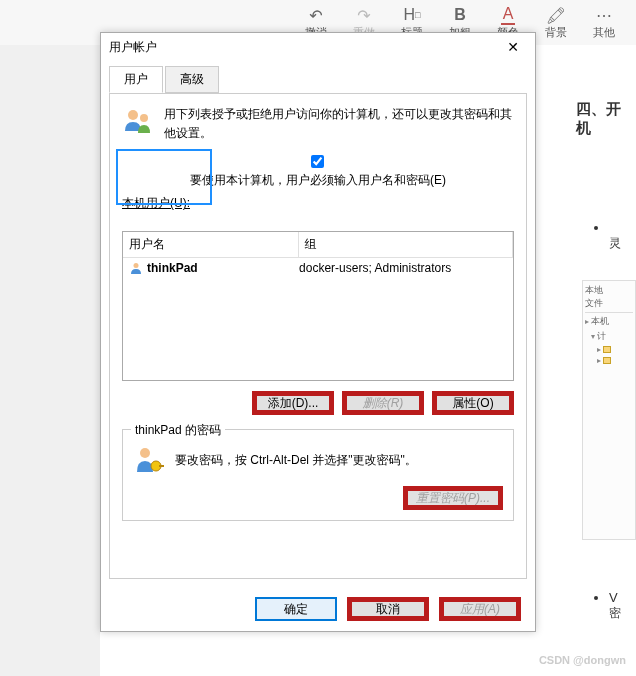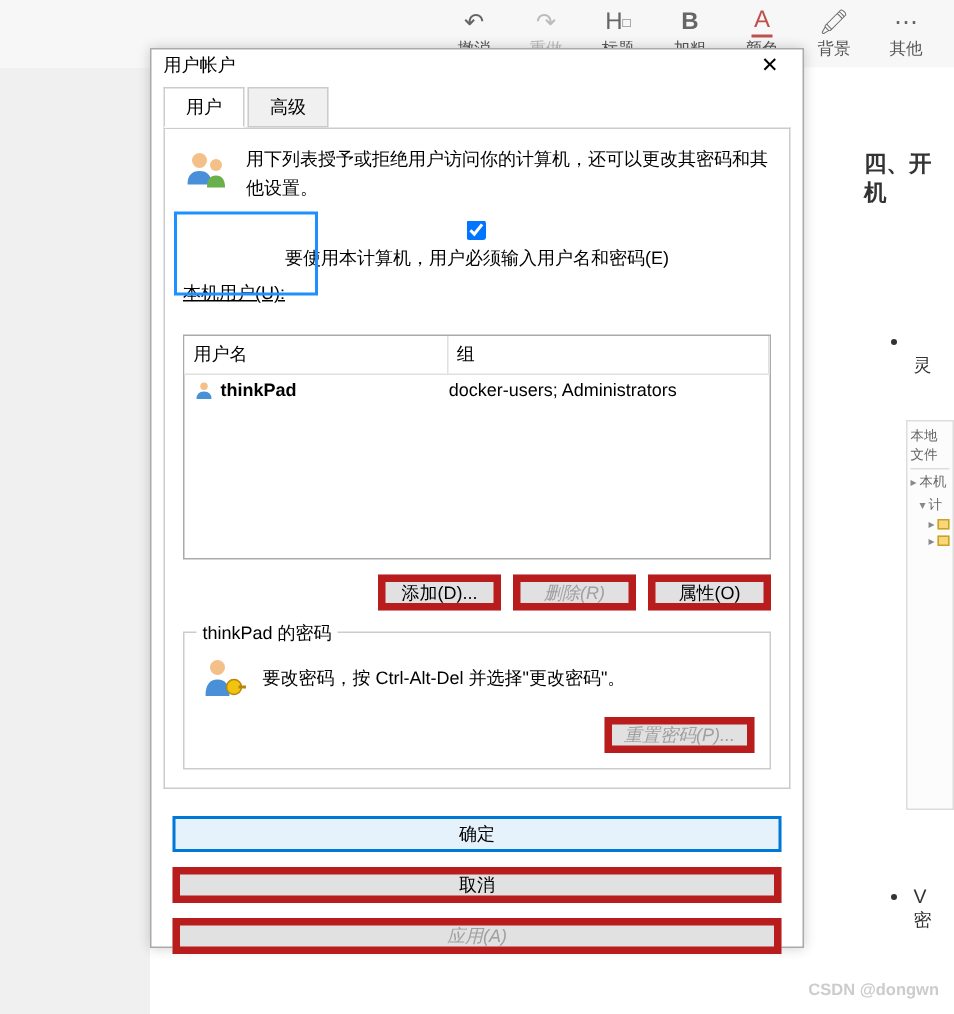--- a/index.html
+++ b/index.html
@@ -10,21 +10,21 @@
 .tool-item { display: flex; flex-direction: column; align-items: center; justify-content: center; width: 48px; font-size: 11px; color: #555; cursor: pointer; }
 .tool-icon { font-size: 16px; height: 20px; display: flex; align-items: center; justify-content: center; color: #666; }
 .tool-item.red .tool-icon { color: #c0504d; }
 
 
 .bg-content { position: absolute; top: 45px; left: 0; right: 0; bottom: 0; background: #fff; }
 .bg-left { position: absolute; top: 0; left: 0; width: 100px; height: 100%; background: #f0f0f0; }
 .bg-article { position: absolute; top: 45px; right: 0; width: 65px; padding: 10px 5px; color: #333; font-size: 15px; font-weight: 600; }
 .bg-bullets { position: absolute; top: 160px; right: 15px; font-size: 13px; color: #333; }
 .bg-bullets li { margin: 15px 0; list-style: disc; }
-.bg-mini { position: absolute; top: 235px; right: 0; width: 32px; height: 260px; background: #fcfcfc; border: 1px solid #ddd; font-size: 9px; color: #666; padding: 3px 2px; overflow: hidden; }
+.bg-mini { position: absolute; top: 235px; right: 0; width: 54px; height: 260px; background: #fcfcfc; border: 1px solid #ddd; font-size: 9px; color: #666; padding: 3px 2px; overflow: hidden; }
 .bg-mini .row { display: flex; align-items: center; margin: 2px 0; gap: 2px; }
 .tri { font-size: 8px; color: #888; }
 .fld { width: 8px; height: 7px; background: #f9d67a; border: 1px solid #c9a227; }
 .watermark { position: absolute; bottom: 10px; right: 10px; color: #ccc; font-size: 11px; font-family: Arial, sans-serif; font-weight: bold; }
 
 
 .dialog { position: absolute; top: 32px; left: 100px; width: 436px; height: 600px; background: #fff; border: 1px solid #aaa; box-shadow: 0 0 8px rgba(0,0,0,0.2); display: flex; flex-direction: column; }
 .titlebar { height: 28px; display: flex; align-items: center; justify-content: space-between; padding: 0 8px; font-size: 12px; }
 .close-btn { font-size: 14px; cursor: pointer; padding: 2px 8px; font-family: Arial; }
 .tab-area { margin: 4px 8px 0 8px; border-bottom: 1px solid #ccc; display: flex; position: relative; top: 1px; }
@@ -51,21 +51,21 @@
 
 .btn-row { display: flex; justify-content: flex-end; gap: 8px; margin-top: 10px; }
 .btn { min-width: 82px; height: 24px; border: 5px solid #b91c1c; background: #e1e1e1; font-size: 12px; cursor: pointer; display: inline-flex; align-items: center; justify-content: center; padding: 0 8px; }
 .btn:disabled, .btn.disabled { color: #a0a0a0; cursor: default; font-style: italic; }
 
 .groupbox { border: 1px solid #ccc; margin-top: 14px; padding: 14px 10px 10px 10px; position: relative; }
 .groupbox .legend { position: absolute; top: -8px; left: 8px; background: #fff; padding: 0 4px; }
 .pw-row { display: flex; gap: 10px; align-items: center; }
 .pw-icon { width: 32px; height: 32px; flex-shrink: 0; }
 
-.dialog-buttons { display: flex; justify-content: flex-end; gap: 10px; padding: 10px 14px; flex-direction: column; }
+.dialog-buttons { display: flex; justify-content: flex-end; gap: 10px; padding: 10px 14px; }
 .btn.primary { border: 2px solid #0078d7; background: #e5f1fb; }
 
 .underline { text-decoration: underline; }
 
 svg { display: block; }
 </style>
 </head>
 <body>
 
 <div class="toolbar-bg">

